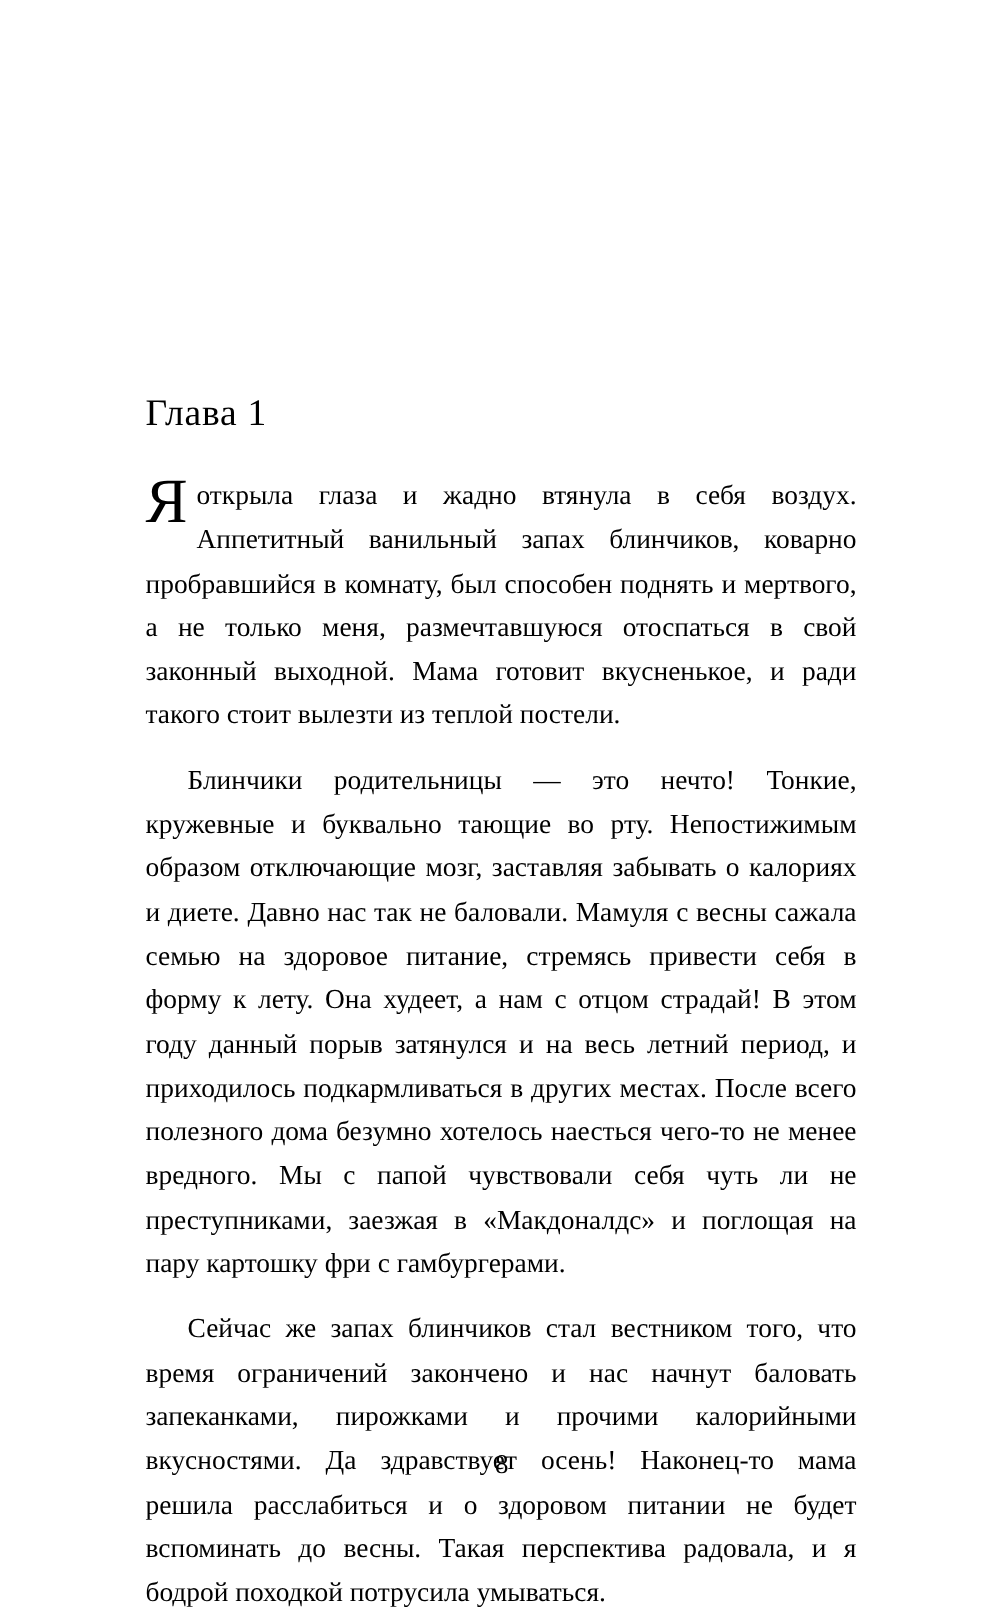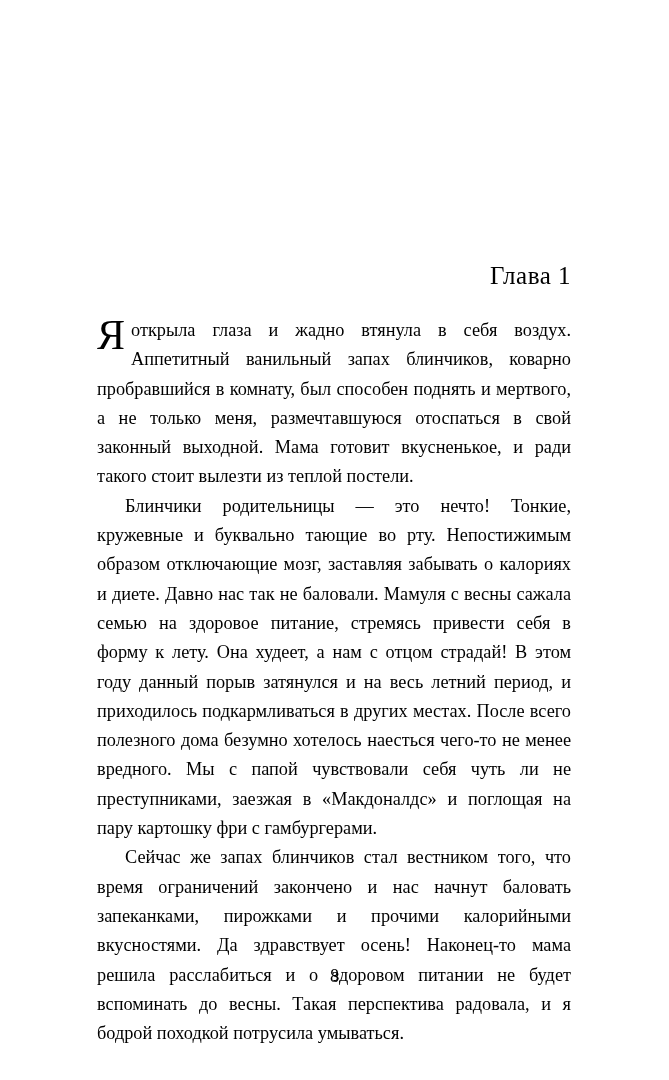--- a/index.html
+++ b/index.html
@@ -23,38 +23,38 @@
     height: 1080px;
     background: #ffffff;
   }
   .content {
     position: absolute;
     left: 97px;
     top: 262px;
     width: 474px;
   }
   .chapter-title {
-    text-align: right;
+    text-align: left;
     font-size: 25px;
     font-weight: 400;
     letter-spacing: 0.5px;
     margin: 0 0 26px 0;
     font-family: "Liberation Serif", serif;
   }
   .para {
     font-size: 18.3px;
     line-height: 29.3px;
     text-align: justify;
     margin: 0;
     text-indent: 28px;
     word-spacing: 0px;
     hyphens: manual;
   }
   .para + .para {
-    margin-top: 0px;
+    margin-top: 14px;
   }
   .para.first {
     text-indent: 0;
   }
   .dropcap {
     float: left;
     font-size: 42px;
     line-height: 34px;
     padding: 2px 6px 0 0;
     font-family: "Liberation Serif", serif;

